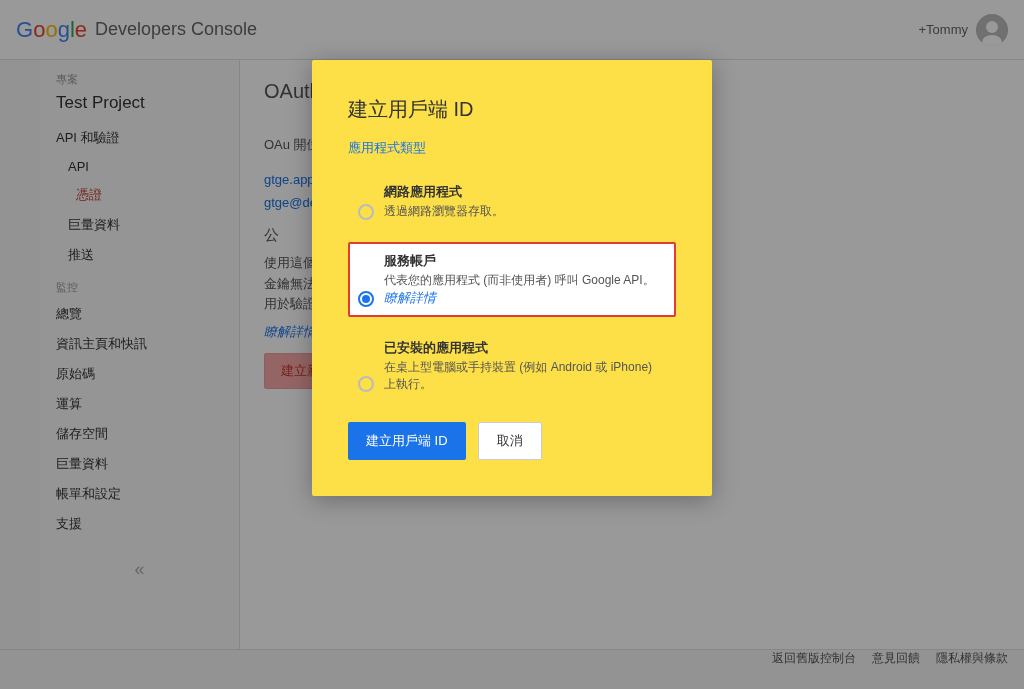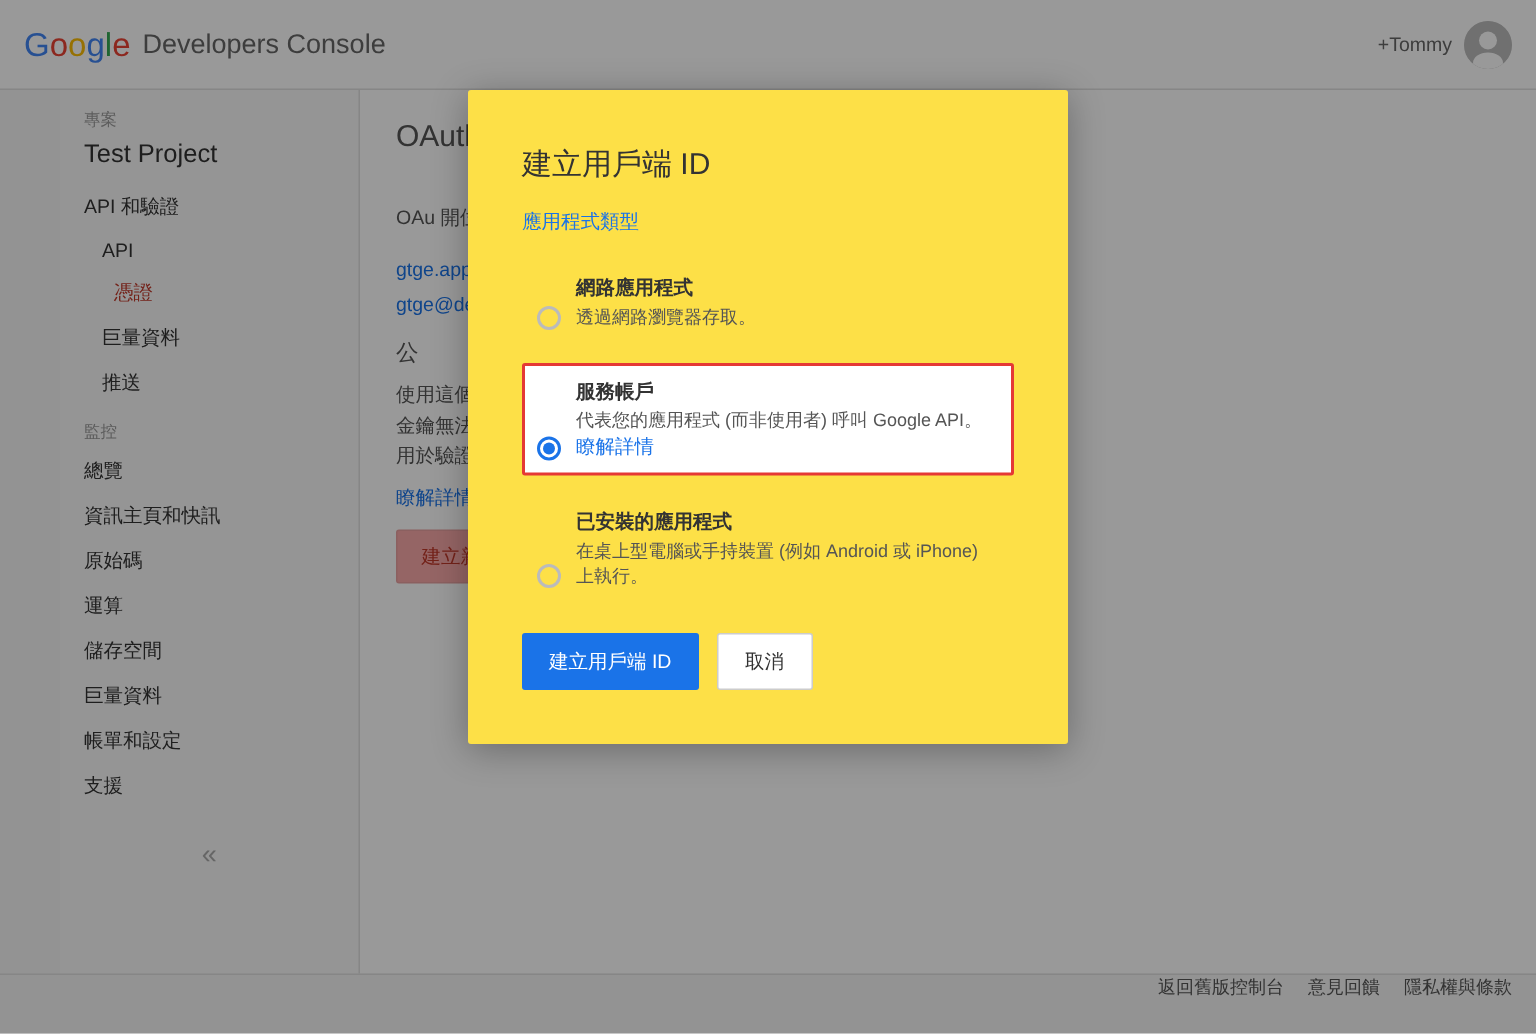--- a/index.html
+++ b/index.html
@@ -69,21 +69,21 @@
     
     #main {
       flex: 1;
       background: #fff;
       padding: 20px 24px;
       overflow-y: auto;
       position: relative;
     }
     .page-header { font-size: 20px; color: #555; margin-bottom: 16px; font-weight: normal; }
     .content-text { color: #555; font-size: 13px; line-height: 1.6; margin-bottom: 8px; }
-    .link-text { color: #1a73e8; cursor: pointer; text-decoration: none; font-size: 13px; }
+    .link-text { color: #1a73e8; cursor: pointer; text-decoration: none; font-size: 13px; font-style: italic; }
     .section-title { font-size: 15px; color: #555; margin: 16px 0 8px; }
     .email-text { color: #1a73e8; font-size: 13px; }
     .create-key-btn {
       background: #f9a8a8;
       color: #c0392b;
       border: 1px solid #e8a0a0;
       padding: 8px 16px;
       border-radius: 2px;
       cursor: pointer;
       font-size: 13px;

